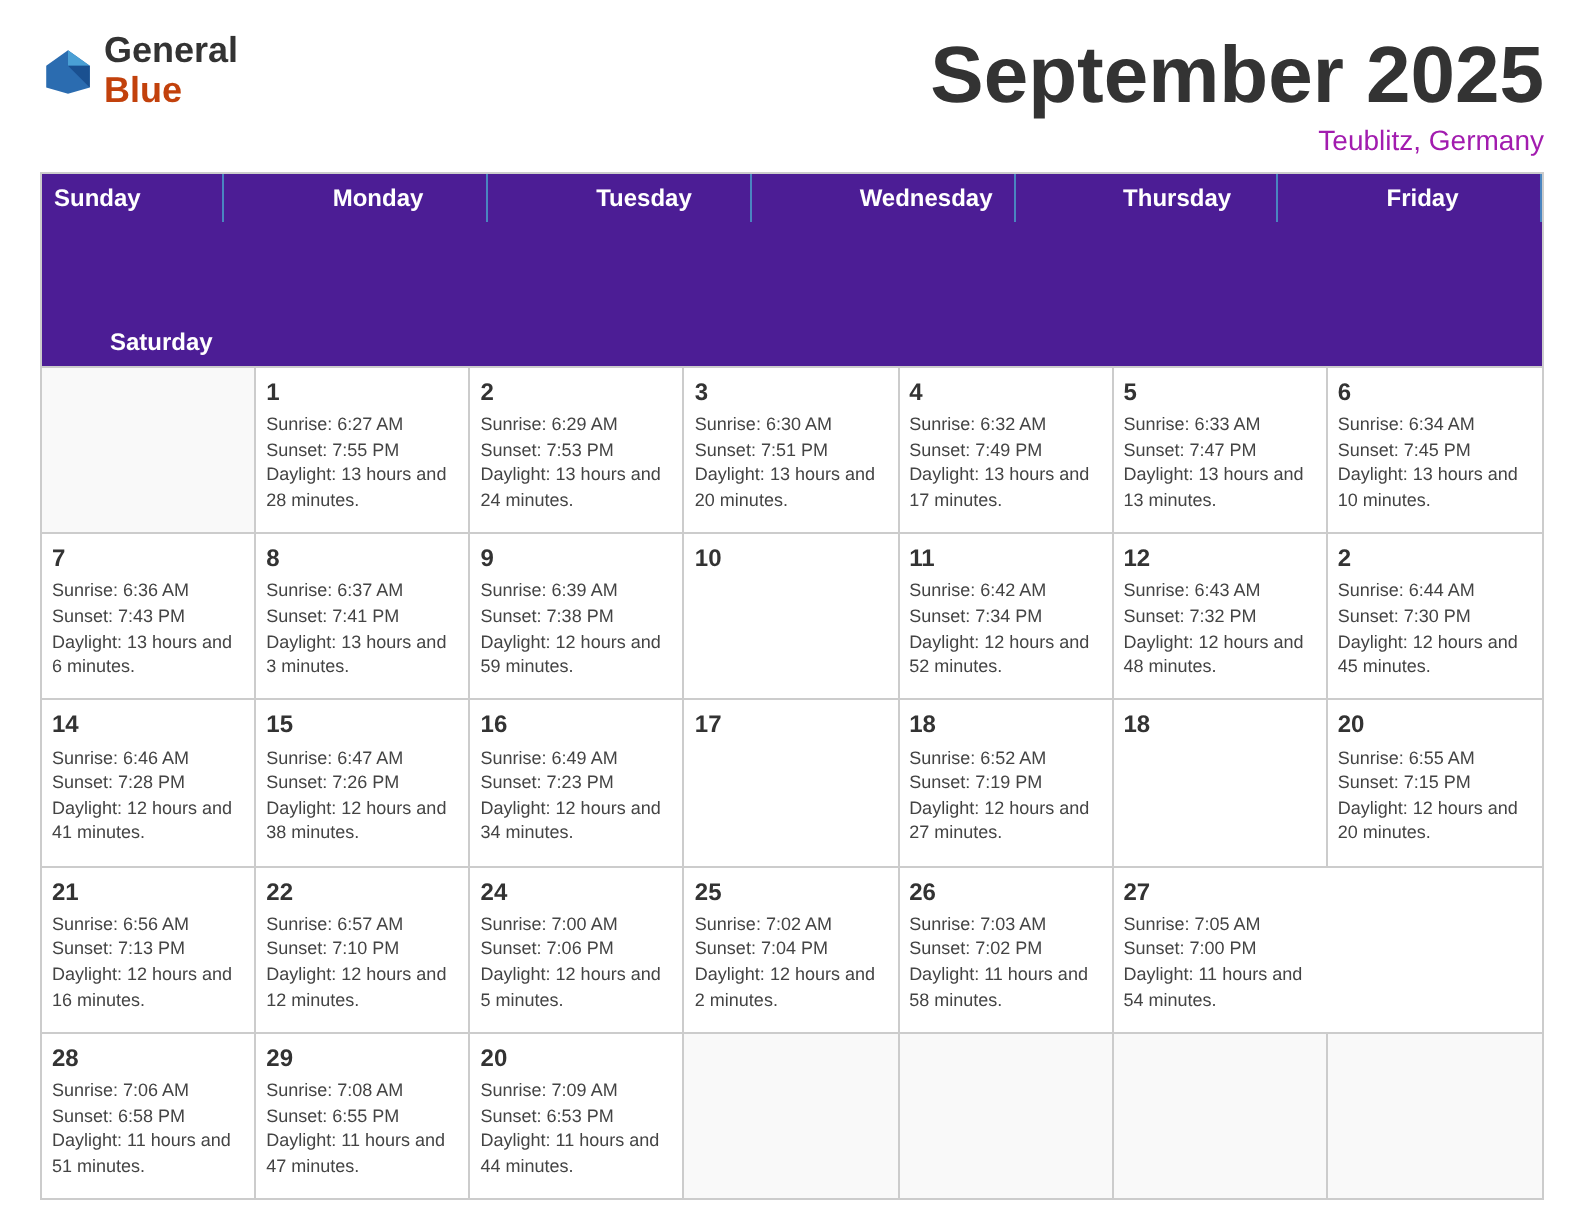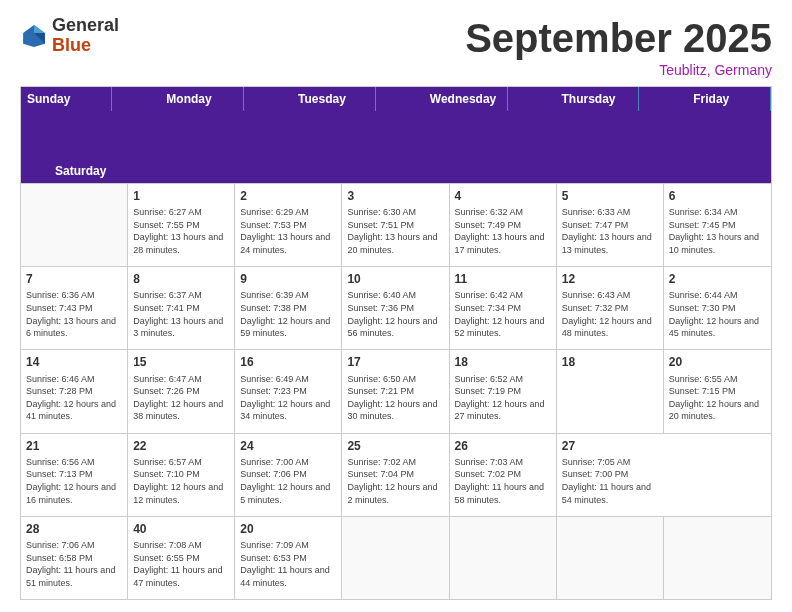--- a/index.html
+++ b/index.html
@@ -177,21 +177,20 @@
           <div class="cal-cell">
             <span class="day-number">8</span>
             <div class="cell-info">Sunrise: 6:37 AM<br>Sunset: 7:41 PM<br>Daylight: 13 hours and 3 minutes.</div>
           </div>
           <div class="cal-cell">
             <span class="day-number">9</span>
             <div class="cell-info">Sunrise: 6:39 AM<br>Sunset: 7:38 PM<br>Daylight: 12 hours and 59 minutes.</div>
           </div>
           <div class="cal-cell">
             <span class="day-number">10</span>
-            <div class="cell-info">Sunrise: 6:40 AM<br>Sunset: 7:36 PM<br>Daylight: 12 hours and 56 minutes.</div>
           </div>
           <div class="cal-cell">
             <span class="day-number">11</span>
             <div class="cell-info">Sunrise: 6:42 AM<br>Sunset: 7:34 PM<br>Daylight: 12 hours and 52 minutes.</div>
           </div>
           <div class="cal-cell">
             <span class="day-number">12</span>
             <div class="cell-info">Sunrise: 6:43 AM<br>Sunset: 7:32 PM<br>Daylight: 12 hours and 48 minutes.</div>
           </div>
           <div class="cal-cell">
@@ -207,21 +206,20 @@
           <div class="cal-cell">
             <span class="day-number">15</span>
             <div class="cell-info">Sunrise: 6:47 AM<br>Sunset: 7:26 PM<br>Daylight: 12 hours and 38 minutes.</div>
           </div>
           <div class="cal-cell">
             <span class="day-number">16</span>
             <div class="cell-info">Sunrise: 6:49 AM<br>Sunset: 7:23 PM<br>Daylight: 12 hours and 34 minutes.</div>
           </div>
           <div class="cal-cell">
             <span class="day-number">17</span>
-            <div class="cell-info">Sunrise: 6:50 AM<br>Sunset: 7:21 PM<br>Daylight: 12 hours and 30 minutes.</div>
           </div>
           <div class="cal-cell">
             <span class="day-number">18</span>
             <div class="cell-info">Sunrise: 6:52 AM<br>Sunset: 7:19 PM<br>Daylight: 12 hours and 27 minutes.</div>
           </div>
           <div class="cal-cell">
             <span class="day-number">18</span>
           </div>
           <div class="cal-cell">
             <span class="day-number">20</span>
@@ -253,21 +251,21 @@
             <span class="day-number">27</span>
             <div class="cell-info">Sunrise: 7:05 AM<br>Sunset: 7:00 PM<br>Daylight: 11 hours and 54 minutes.</div>
           </div>
         </div>
         <div class="cal-row">
           <div class="cal-cell">
             <span class="day-number">28</span>
             <div class="cell-info">Sunrise: 7:06 AM<br>Sunset: 6:58 PM<br>Daylight: 11 hours and 51 minutes.</div>
           </div>
           <div class="cal-cell">
-            <span class="day-number">40</span>
+            <span class="day-number">29</span>
             <div class="cell-info">Sunrise: 7:08 AM<br>Sunset: 6:55 PM<br>Daylight: 11 hours and 47 minutes.</div>
           </div>
           <div class="cal-cell">
             <span class="day-number">20</span>
             <div class="cell-info">Sunrise: 7:09 AM<br>Sunset: 6:53 PM<br>Daylight: 11 hours and 44 minutes.</div>
           </div>
           <div class="cal-cell empty"></div>
           <div class="cal-cell empty"></div>
           <div class="cal-cell empty"></div>
           <div class="cal-cell empty"></div>

